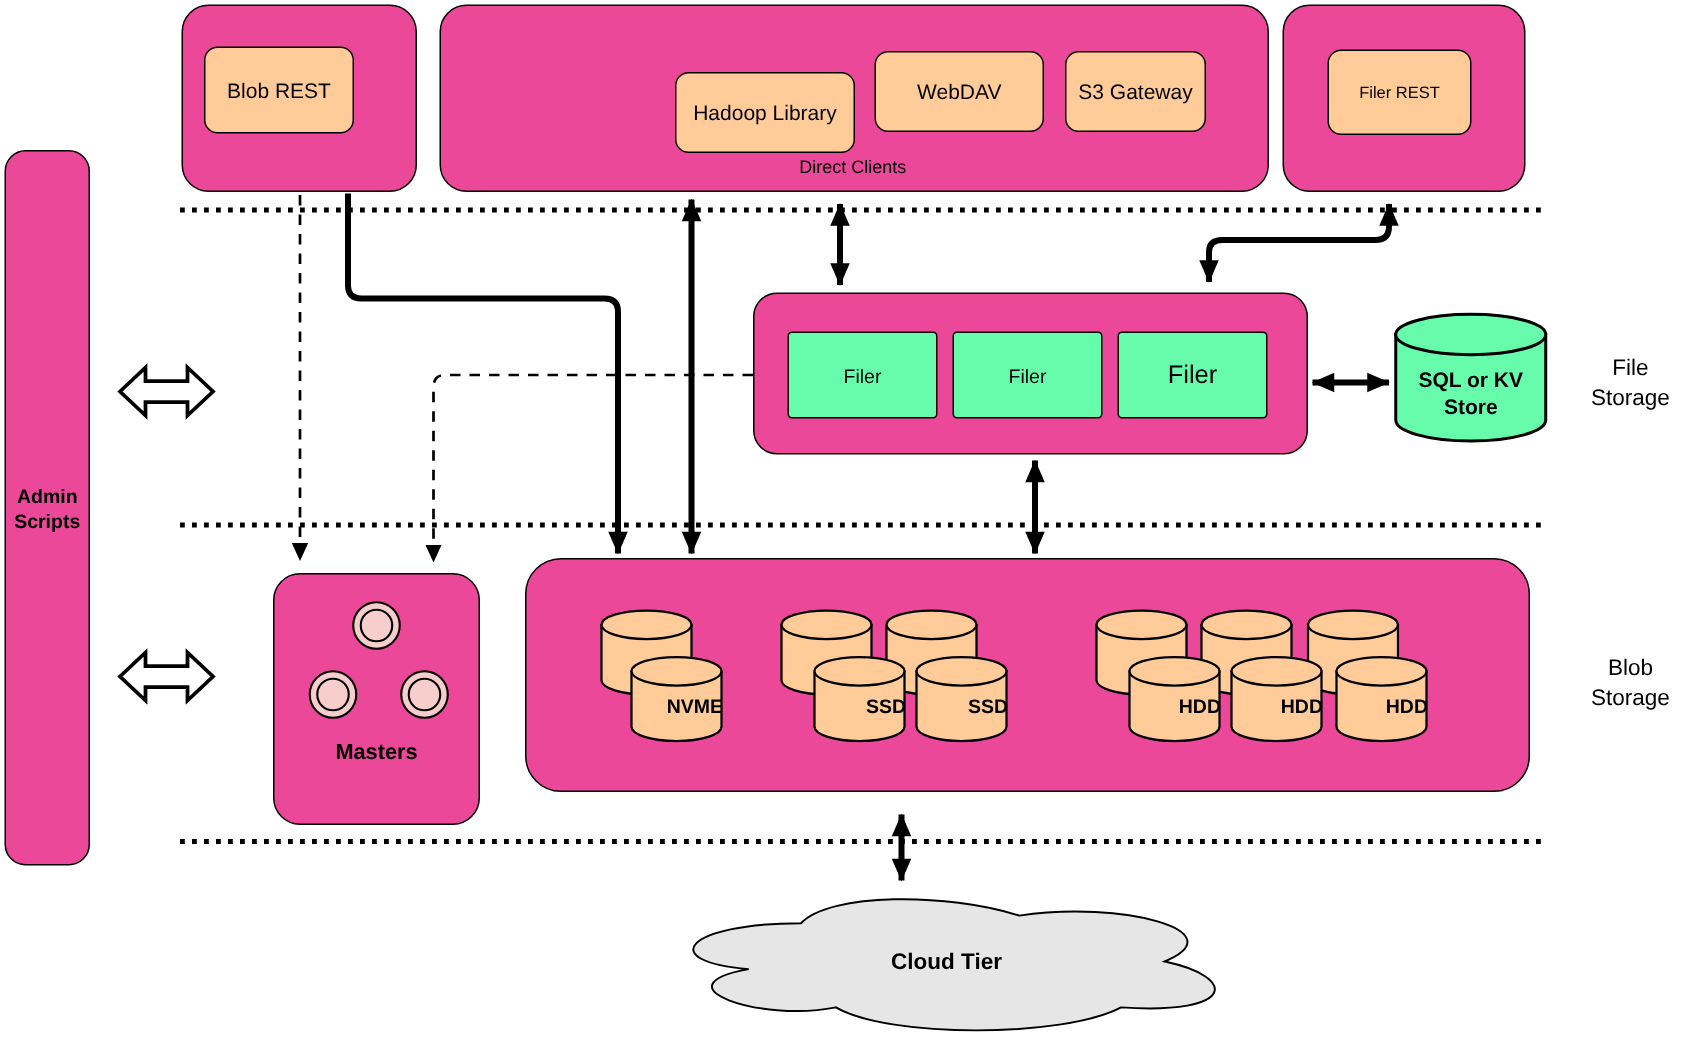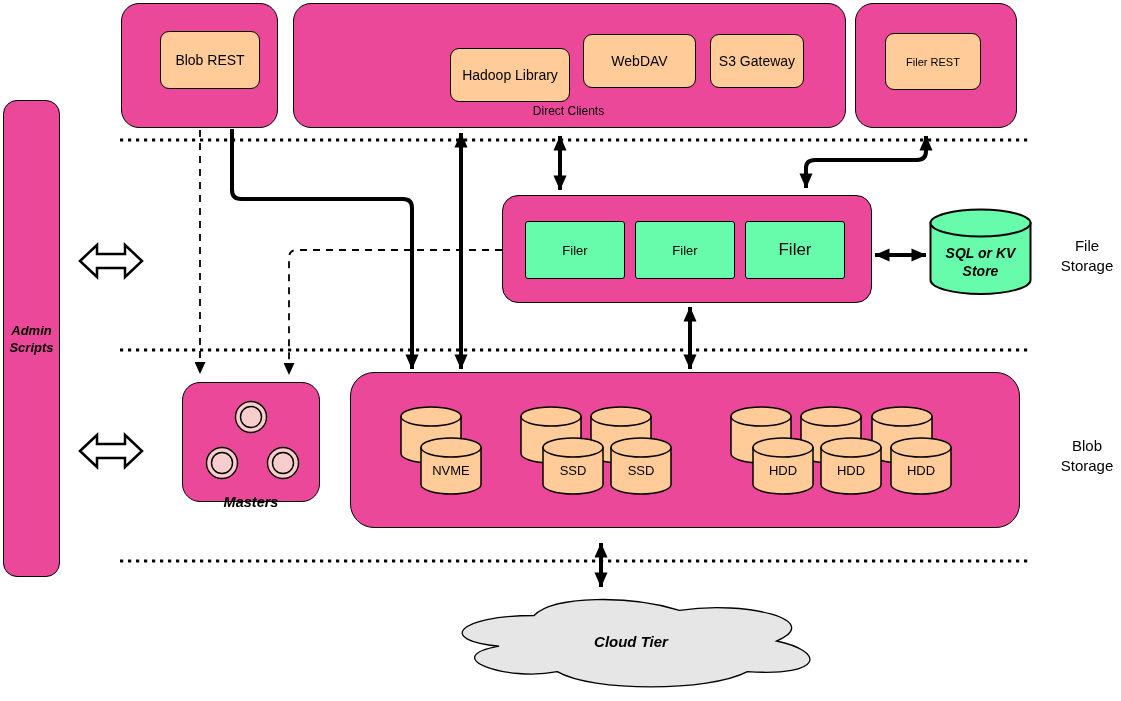--- a/index.html
+++ b/index.html
@@ -21,38 +21,39 @@
     display:flex;align-items:center;justify-content:center;
     font-size:13px;text-align:center;
   }
   .filerbox.big{font-size:17px;}
   .label-center{display:flex;align-items:center;justify-content:center;text-align:center;}
   .side-label{font-size:15px;line-height:20px;text-align:center;}
   .small-label{font-size:12px;text-align:center;}
   .cyl{position:absolute;width:62px;height:58px;}
   .cyl svg{position:absolute;left:0;top:0;}
   .cyl .disk-label{
-    position:absolute;left:0;top:26px;width:100%;text-align:center;
+    position:absolute;left:0;top:26px;width:100%;text-align:right;
     font-size:13px;
-  }
-  .bold{font-weight:bold;font-style:italic;}
+    font-weight:bold;
+  }
+  .bold{font-weight:bold;}
   svg{display:block;}
   #overlay{position:absolute;left:0;top:0;z-index:5;pointer-events:none;}
 </style>
 </head>
 <body>
 
 <div class="canvas">
 
   <div class="abs container label-center bold" style="left:3px;top:100px;width:57px;height:477px;border-radius:14px;font-size:13px;line-height:17px;">
     <span>Admin Scripts</span>
   </div>
 
   <div class="abs container" style="left:121px;top:3px;width:157px;height:125px;"></div>
-  <div class="abs clientbox" style="left:160px;top:31px;width:100px;height:58px;">
+  <div class="abs clientbox" style="left:136px;top:31px;width:100px;height:58px;">
     <span>Blob REST</span>
   </div>
 
   <div class="abs container" style="left:293px;top:3px;width:553px;height:125px;"></div>
   <div class="abs clientbox" style="left:450px;top:48px;width:120px;height:54px;">
     <span>Hadoop Library</span>
   </div>
   <div class="abs clientbox" style="left:583px;top:34px;width:113px;height:54px;">
     <span>WebDAV</span>
   </div>
@@ -86,21 +87,21 @@
     </svg>
     <div class="abs bold label-center" style="left:6px;top:32px;width:91px;height:44px;font-size:14px;line-height:18px;">
       <span>SQL or KV Store</span>
     </div>
   </div>
 
   <div class="abs side-label" style="left:1048px;top:236px;width:78px;">
     <span>File Storage</span>
   </div>
 
-  <div class="abs container" style="left:182px;top:382px;width:138px;height:120px;">
+  <div class="abs container" style="left:182px;top:382px;width:138px;height:168px;">
     <svg width="138" height="140" viewBox="0 0 138 140">
       <g stroke="#000" stroke-width="1.4" fill="#F8CECC">
         <circle cx="68" cy="34" r="15.5"></circle>
         <circle cx="68" cy="34" r="10.5"></circle>
         <circle cx="39" cy="80" r="15.5"></circle>
         <circle cx="39" cy="80" r="10.5"></circle>
         <circle cx="100" cy="80" r="15.5"></circle>
         <circle cx="100" cy="80" r="10.5"></circle>
       </g>
     </svg>

